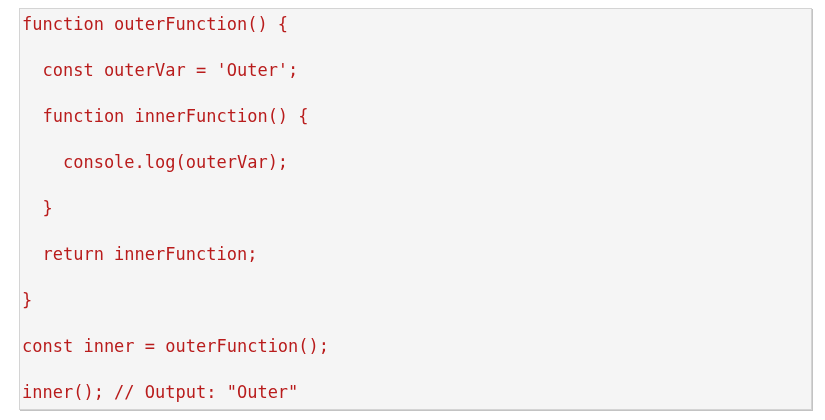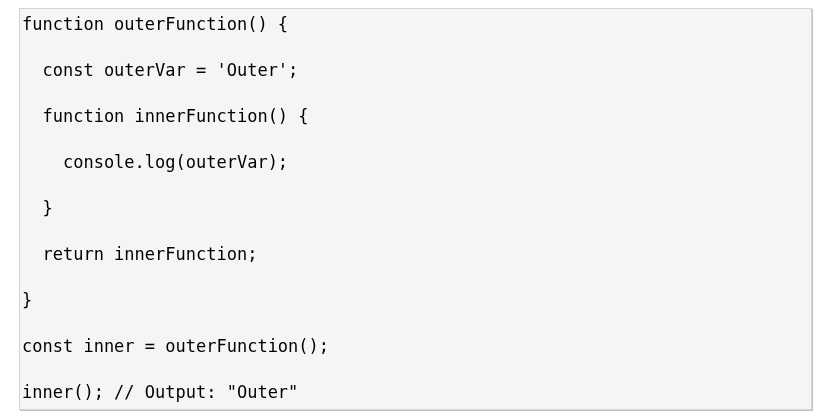--- a/index.html
+++ b/index.html
@@ -38,21 +38,21 @@
     line-height: 23px;
     color: #333333;
     white-space: pre;
     letter-spacing: 0px;
   }
 </style>
 </head>
 <body>
 
 <div class="page">
-  <pre class="code-block" style="background: rgb(245, 245, 245); border-color: rgb(212, 212, 212); box-shadow: rgb(195, 195, 195) 1px 1px 0px;"><code style="color: #000000;">function outerFunction() {
+  <pre class="code-block" style="background: rgb(245, 245, 245); border-color: rgb(212, 212, 212); box-shadow: rgb(195, 195, 195) 1px 1px 0px;"><code style="color: #b91c1c;">function outerFunction() {
 
   const outerVar = 'Outer';
 
   function innerFunction() {
 
     console.log(outerVar);
 
   }
 
   return innerFunction;

